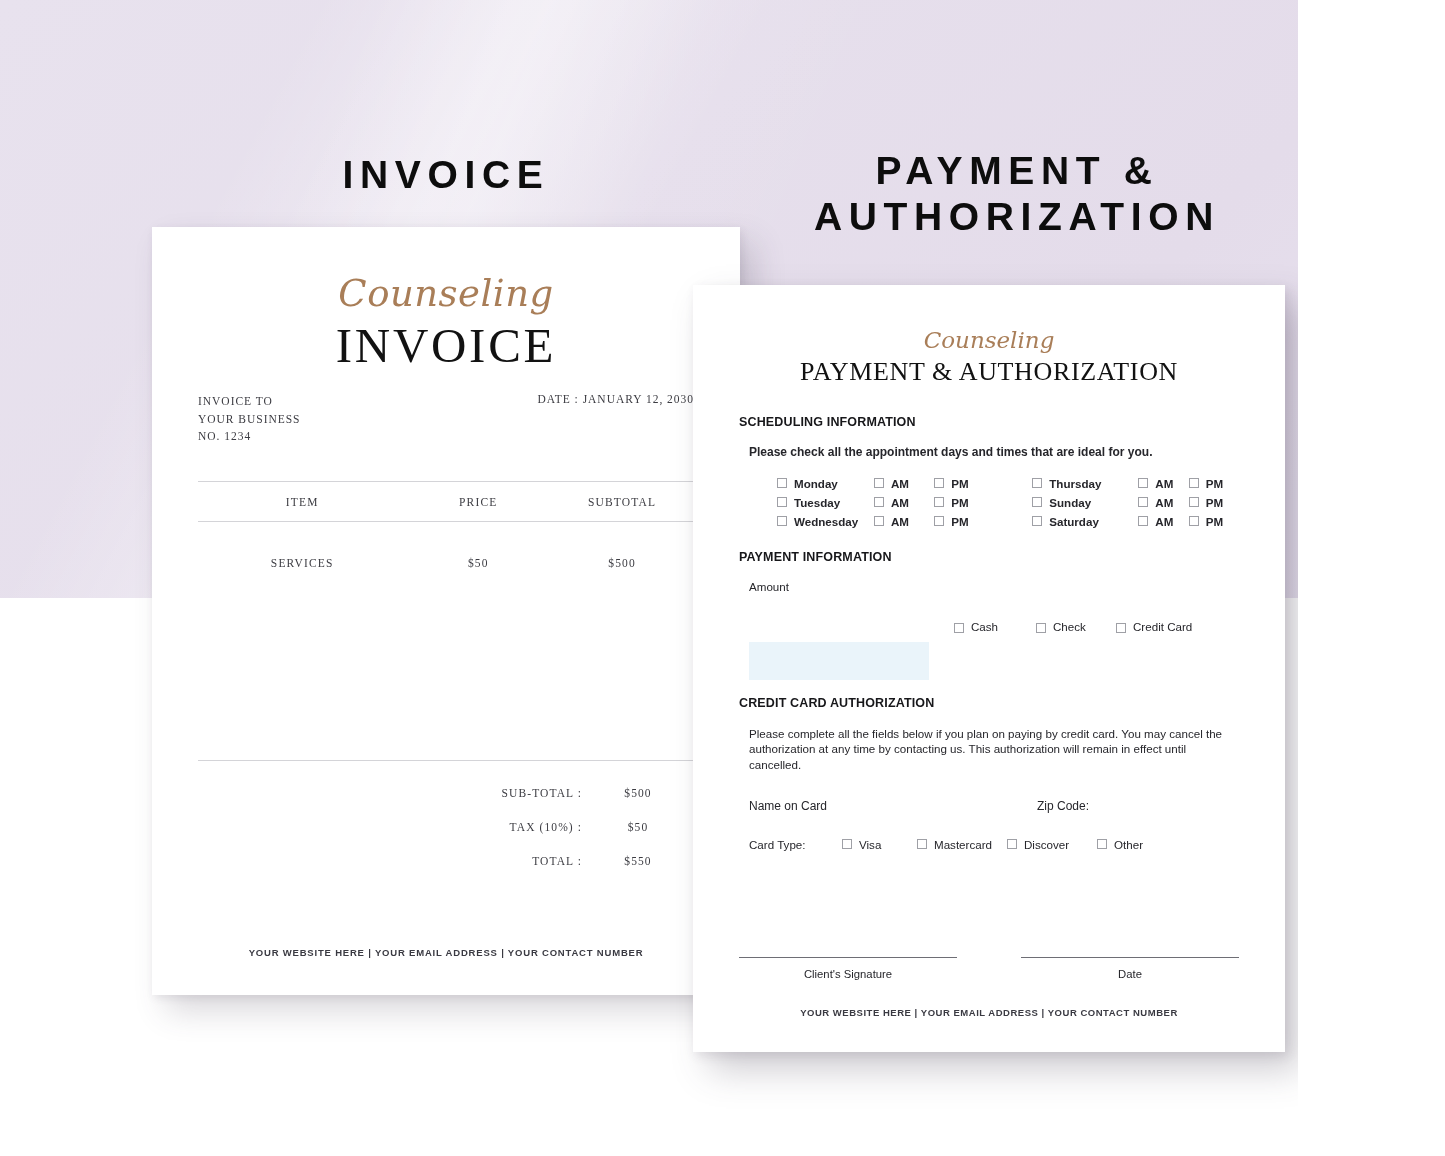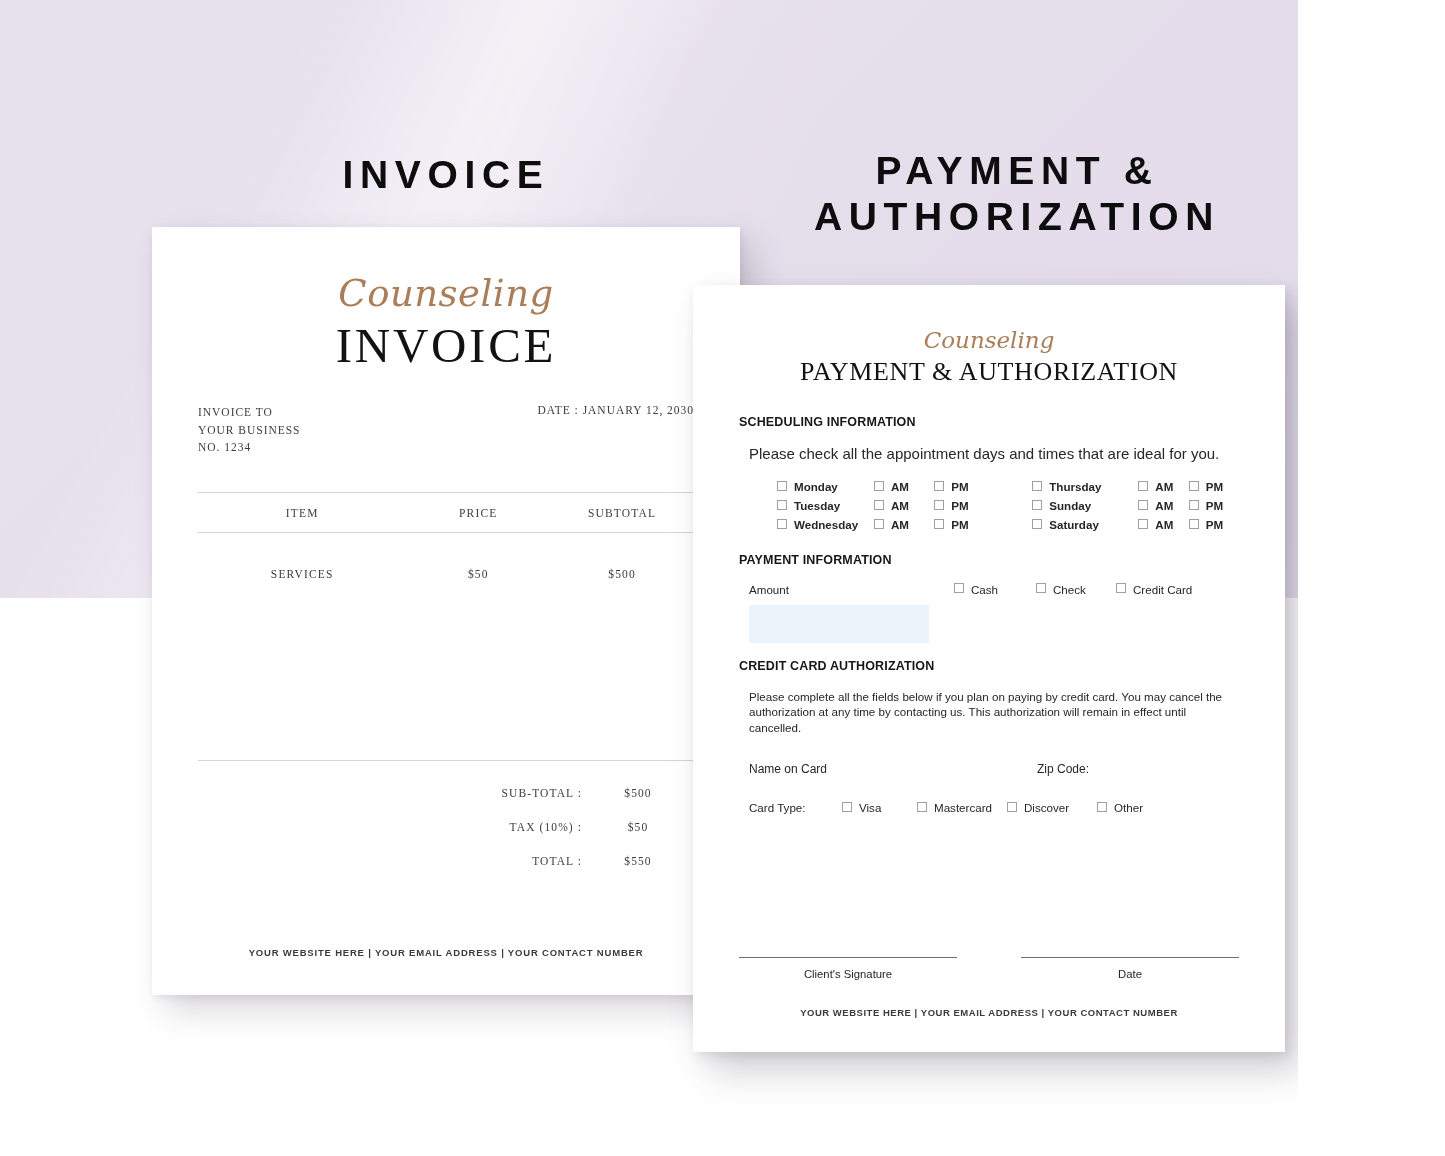--- a/index.html
+++ b/index.html
@@ -75,21 +75,21 @@
   }
   .inv-title {
     font-family: "Liberation Serif", serif;
     font-size: 49px;
     color: #121212;
     letter-spacing: 0.055em;
     line-height: 1.15;
     margin-top: 6px;
   }
   .inv-meta {
-    margin-top: 30px;
+    margin-top: 19px;
     padding: 0 46px 0 46px;
     display: flex;
     justify-content: space-between;
     align-items: flex-start;
     font-family: "Liberation Serif", serif;
     font-size: 11.5px;
     letter-spacing: 0.085em;
     color: #3c3c42;
   }
   .inv-meta .left div { line-height: 1.52; }
@@ -163,23 +163,24 @@
   }
   .pay-body { padding: 0 46px; margin-top: 28px; color: #242428; }
   .sec-head {
     font-size: 12.5px;
     font-weight: 700;
     letter-spacing: 0.012em;
     color: #17171a;
     margin-bottom: 16px;
   }
   .sec-sub {
-    font-size: 15px;
+    font-size: 12px;
     color: #26262b;
     margin-left: 10px;
+    font-weight: bold;
   }
   .cb {
     display: inline-block;
     width: 10px; height: 10px;
     border: 1px solid #9fa0a6;
     background: #fff;
     vertical-align: -1px;
     margin-right: 7px;
     flex: none;
   }
@@ -203,21 +204,21 @@
   .sc-pm2  { width: 55px;  display:flex; align-items:center; }
 
   .pay-sec { margin-top: 22px; }
   .pay-line {
     display: flex;
     align-items: flex-start;
     font-size: 11.6px;
     color: #26262b;
   }
   .amount-label { width: 205px; margin-left: 10px; }
-  .pm-opt { display: flex; align-items: flex-start; }
+  .pm-opt { display: flex; align-items: flex-end; margin-top: 40px; }
   .pm-cash  { width: 82px; }
   .pm-check { width: 80px; }
   .amount-box {
     margin-left: 10px;
     margin-top: 9px;
     width: 180px; height: 38px;
     background: #eaf4fa;
   }
 
   .cc-sec { margin-top: 16px; }

